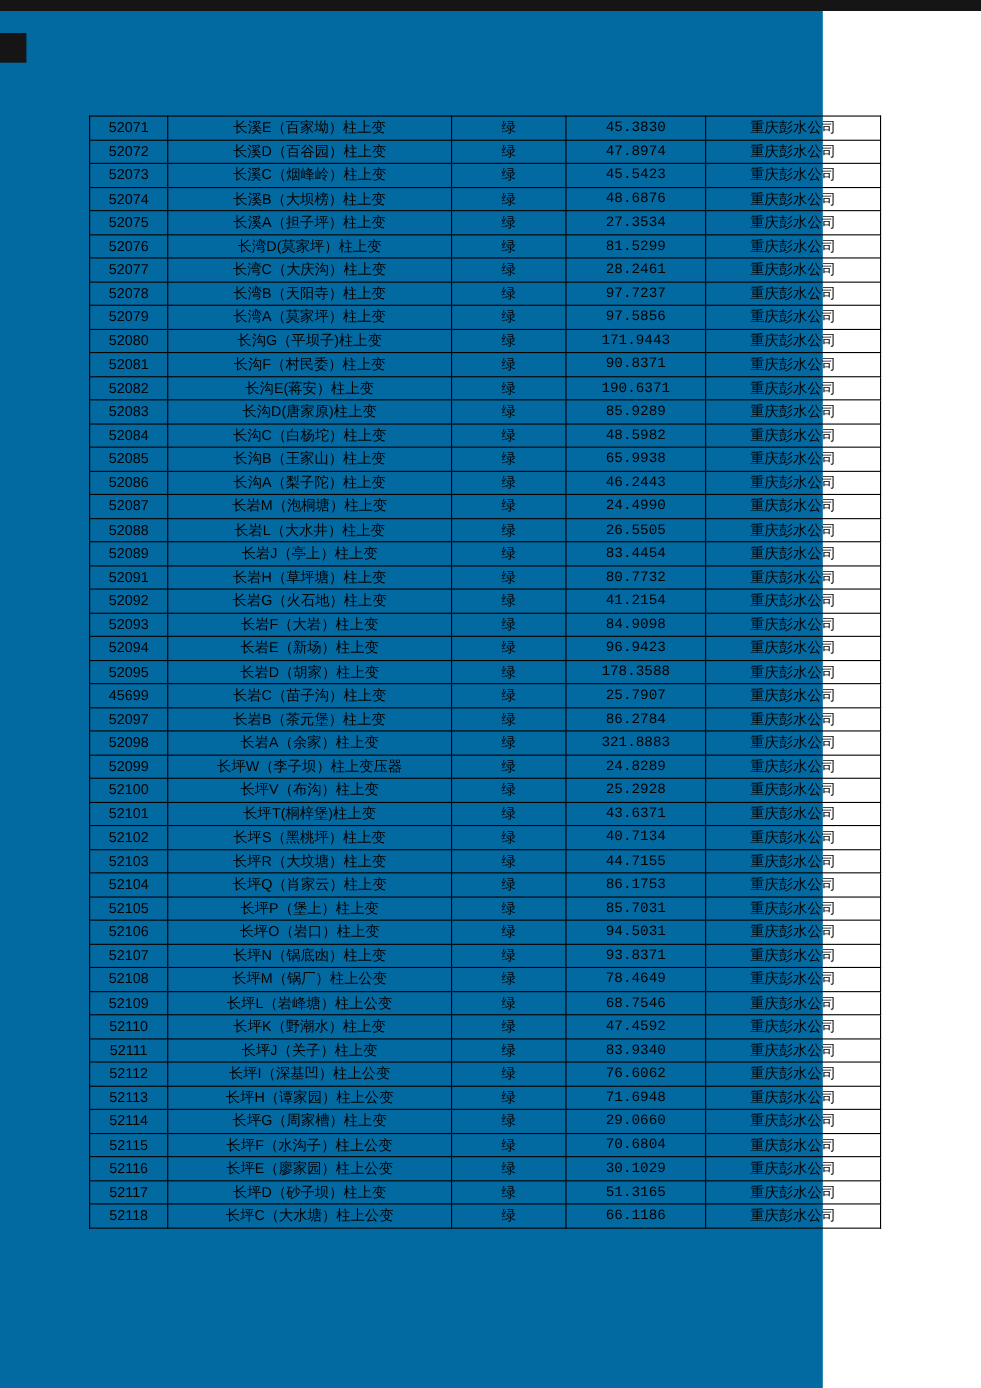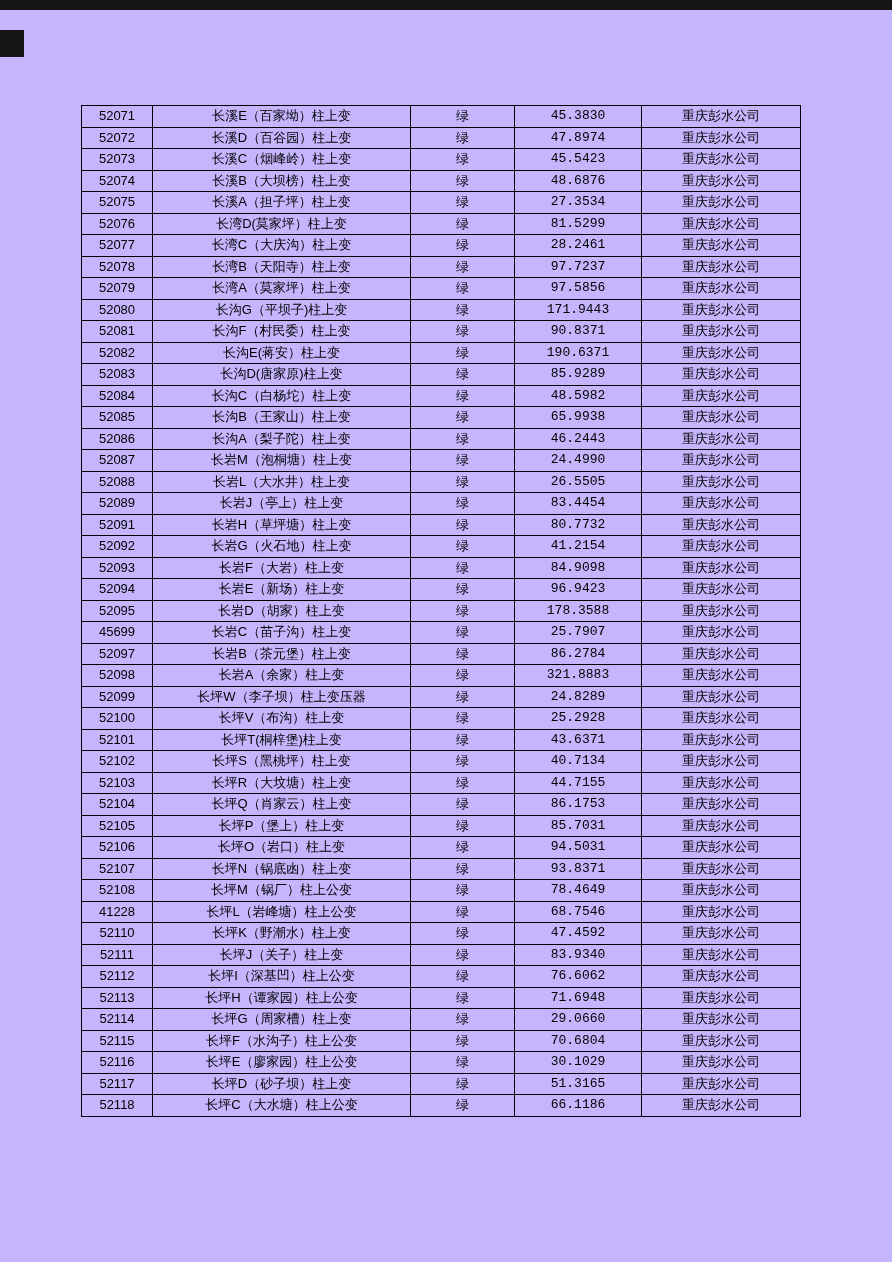--- a/index.html
+++ b/index.html
@@ -6,23 +6,23 @@
   html, body {
     width: 892px;
     height: 1262px;
     background: #ffffff;
     font-family: "Liberation Sans", sans-serif;
     color: #000000;
     overflow: hidden;
   }
   .page {
     position: relative;
-    width: 892px;
+    width: 748px;
     height: 1262px;
-    background: #c4b5fd;
+    background: #0369a1;
     padding-left: 24px;
   }
   .top-scan-bar {
     position: absolute;
     top: 0;
     left: 0;
     width: 892px;
     height: 10px;
     background: #151515;
   }
@@ -370,21 +370,21 @@
 
   <tr>
     <td class="col-id">52108</td>
     <td class="col-name">长坪M（锅厂）柱上公变</td>
     <td class="col-status">绿</td>
     <td class="col-value">78.4649</td>
     <td class="col-company">重庆彭水公司</td>
   </tr>
 
   <tr>
-    <td class="col-id">41228</td>
+    <td class="col-id">52109</td>
     <td class="col-name">长坪L（岩峰塘）柱上公变</td>
     <td class="col-status">绿</td>
     <td class="col-value">68.7546</td>
     <td class="col-company">重庆彭水公司</td>
   </tr>
 
   <tr>
     <td class="col-id">52110</td>
     <td class="col-name">长坪K（野潮水）柱上变</td>
     <td class="col-status">绿</td>

